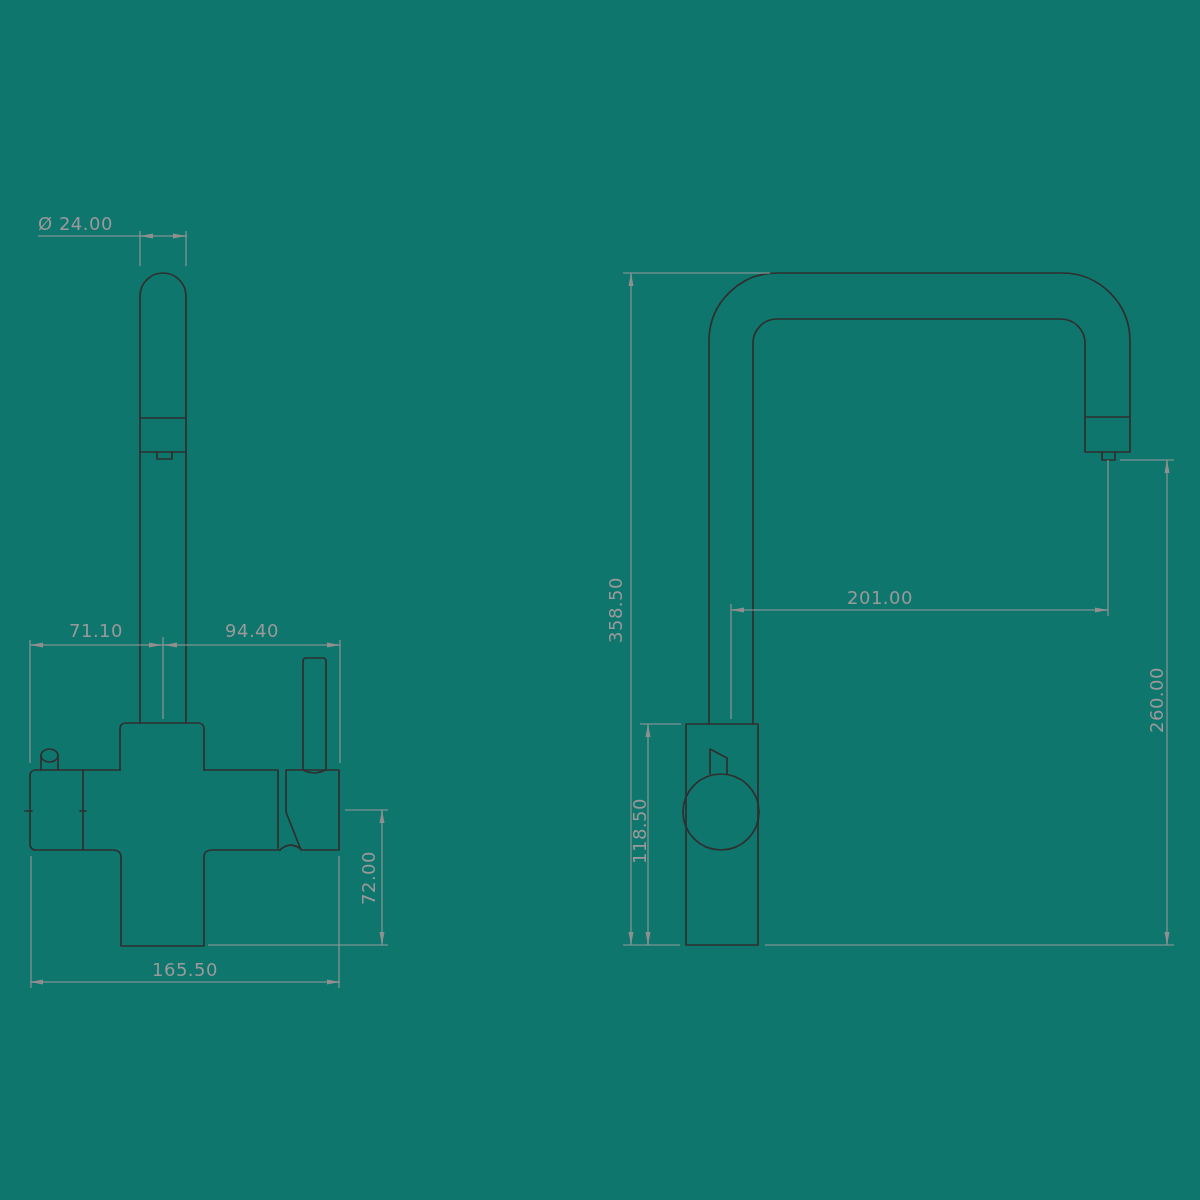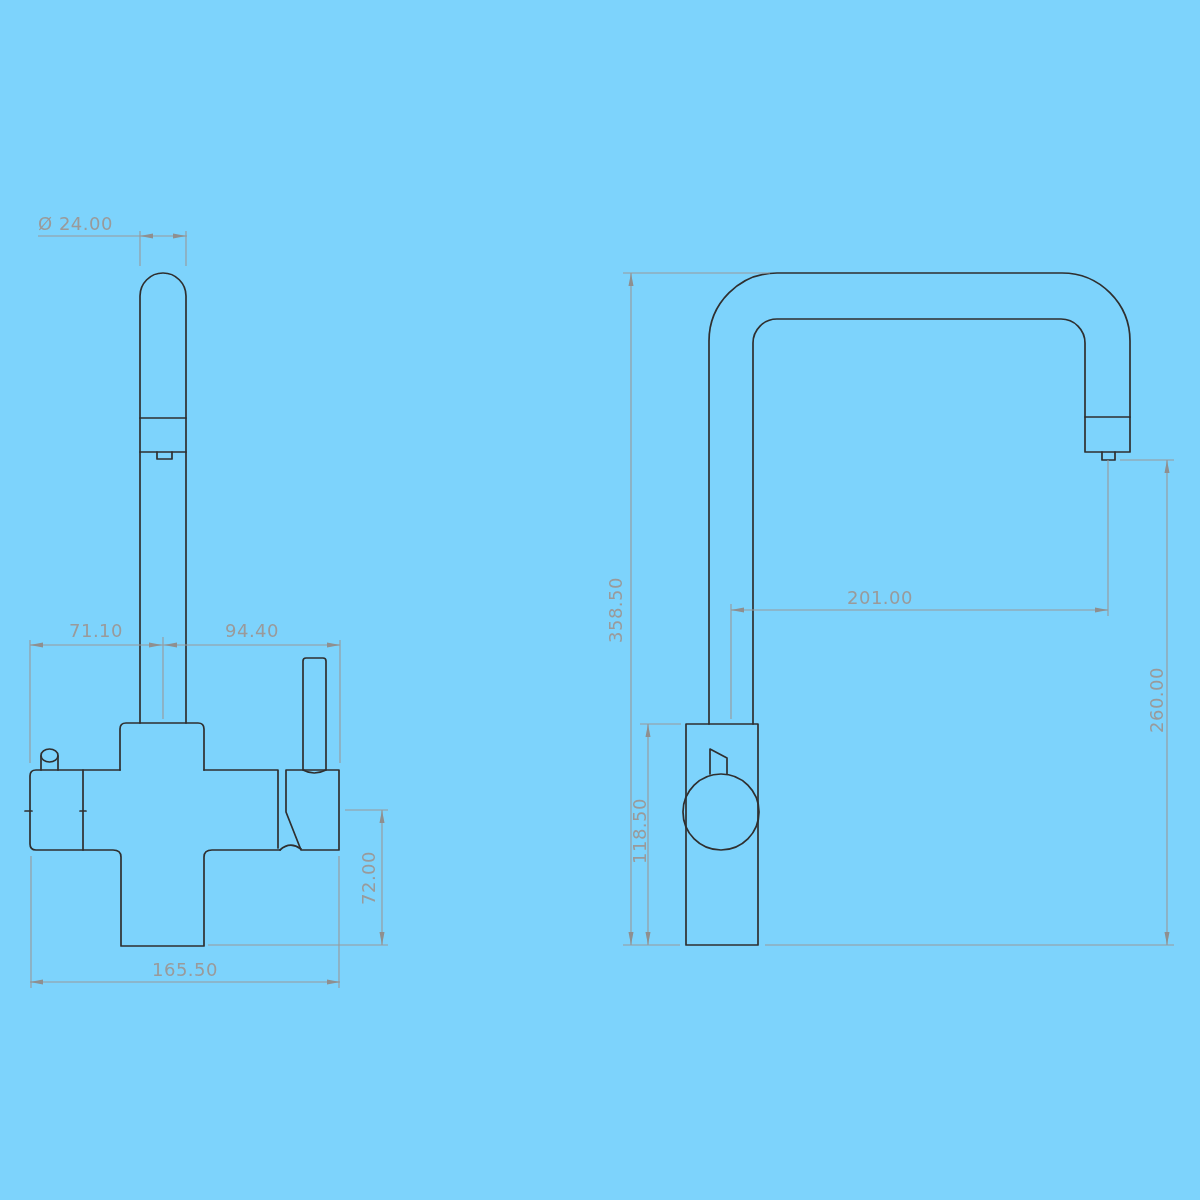--- a/index.html
+++ b/index.html
@@ -1,16 +1,16 @@
 <!DOCTYPE html>
 <html><head>
 <meta charset="utf-8">
 <style>
   html,body{margin:0;padding:0;background:#ffffff;}
-  #canvas{position:relative;width:1200px;height:1200px;background:#7dd3fc;overflow:hidden;}
+  #canvas{position:relative;width:1200px;height:1200px;background:#0f766e;overflow:hidden;}
   svg{display:block;}
   .part{fill:none;stroke:#2f2f2f;stroke-width:1.7;stroke-linejoin:round;stroke-linecap:round;}
   .dim{fill:none;stroke:#999999;stroke-width:1.1;stroke-linecap:butt;}
   .arrow{fill:#8f8f8f;stroke:none;}
   .dimtext{font-family:"DejaVu Sans","Liberation Sans",sans-serif;font-size:18px;fill:#9a9a9a;letter-spacing:0.5px;}
 </style>
 </head>
 <body>
 
 <div id="canvas">

